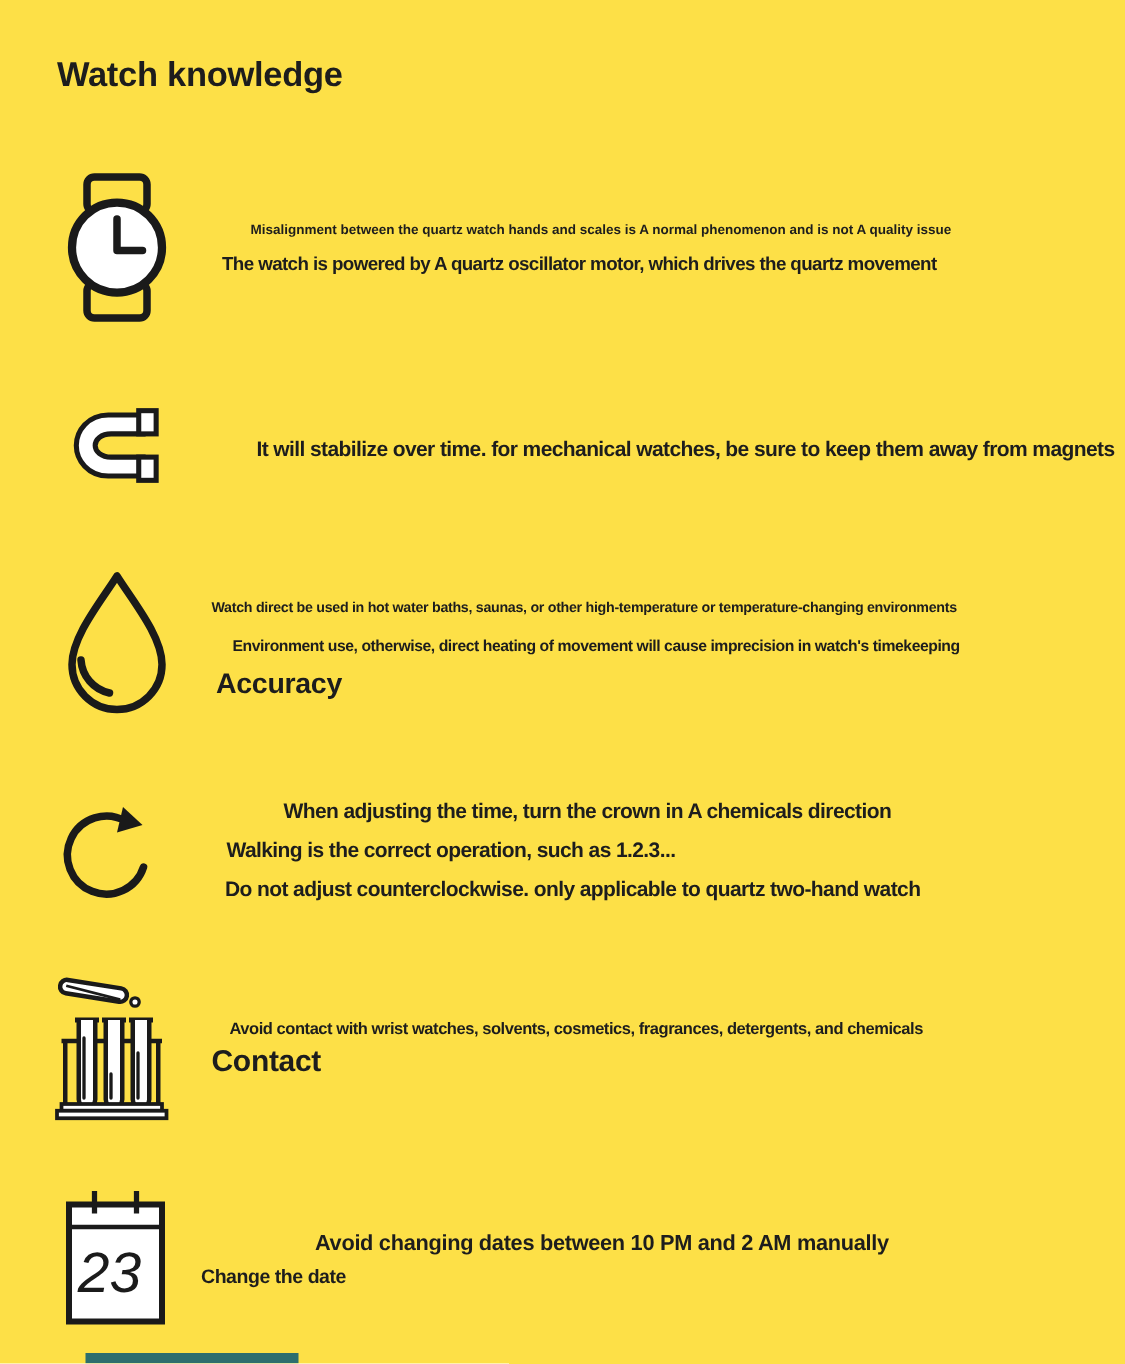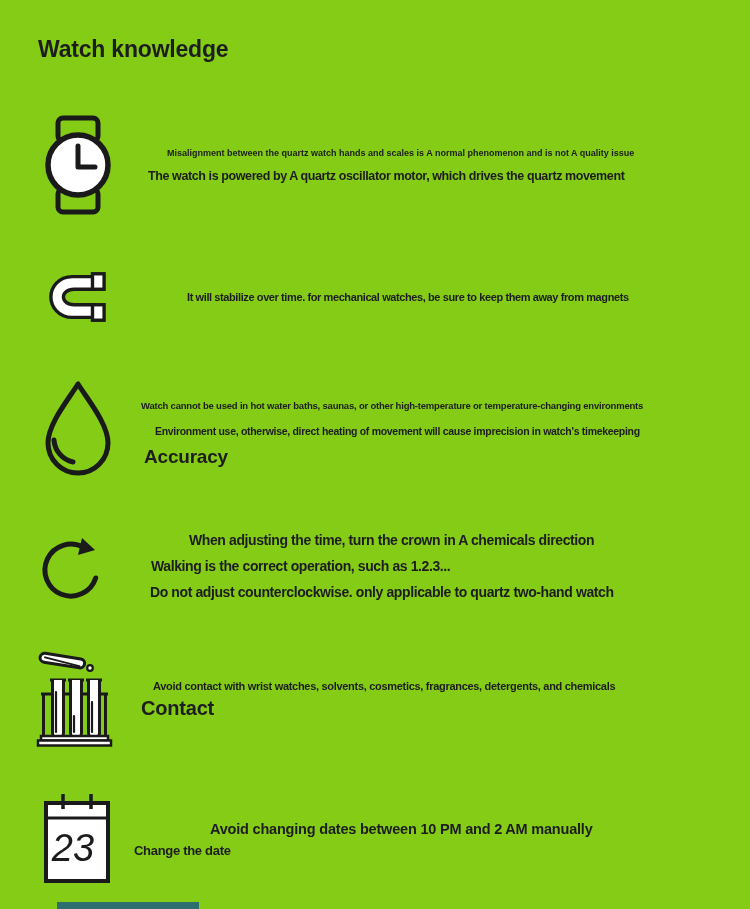--- a/index.html
+++ b/index.html
@@ -1,31 +1,31 @@
 <!DOCTYPE html>
 <html><head>
 <meta charset="utf-8">
 <style>
   html,body{margin:0;padding:0;background:#ffffff;}
   .page{
-    position:relative;width:750px;height:909px;background:#84cc16;
+    position:relative;width:750px;height:909px;background:#fde047;
     font-family:"Liberation Sans",sans-serif;color:#1d1d1d;overflow:hidden;
   }
   .title{position:absolute;left:38px;top:36px;font-size:23px;font-weight:700;letter-spacing:-0.2px;}
   .icon{position:absolute;}
   .icon svg{width:100%;height:100%;display:block;overflow:visible;}
   .line{position:absolute;font-weight:700;white-space:nowrap;line-height:1.15;}
 
   .i1{left:38px;top:115px;width:80px;height:100px;}
   .s1a{left:167px;top:148px;font-size:9px;}
   .s1b{left:148px;top:169px;font-size:12.5px;letter-spacing:-0.4px;}
 
   .i2{left:47px;top:269px;width:60px;height:56px;}
   .s2a{left:151px;top:264px;font-size:14px;letter-spacing:-0.5px;}
-  .s2b{left:160px;top:291px;font-size:11px;letter-spacing:-0.4px;padding-left:27px;}
+  .s2b{left:144px;top:291px;font-size:14px;letter-spacing:-0.4px;padding-left:27px;}
   .s2c{left:150px;top:317px;font-size:10px;letter-spacing:-0.3px;}
 
   .i3{left:40px;top:380px;width:76px;height:98px;}
   .s3a{left:141px;top:401px;font-size:9.5px;letter-spacing:-0.2px;}
   .s3b{left:155px;top:425px;font-size:10.5px;letter-spacing:-0.3px;}
   .s3c{left:144px;top:446px;font-size:19px;letter-spacing:-0.2px;}
 
   .i4{left:40px;top:528px;width:66px;height:80px;}
   .s4a{left:189px;top:532px;font-size:14px;letter-spacing:-0.4px;}
   .s4b{left:151px;top:558px;font-size:14px;letter-spacing:-0.4px;}
@@ -67,21 +67,21 @@
     </svg>
   </div>
   <div class="line s2b">It will stabilize over time. for mechanical watches, be sure to keep them away from magnets</div>
 
   <div class="icon i3">
     <svg viewBox="0 0 76 98" fill="none" stroke="#1a1a1a">
       <path d="M38 4 C28 20 8 44 8 63 A30 30 0 0 0 68 63 C68 44 48 20 38 4 Z" stroke-width="5" stroke-linejoin="round"></path>
       <path d="M14 60 a24 24 0 0 0 19 22" stroke-width="5" stroke-linecap="round"></path>
     </svg>
   </div>
-  <div class="line s3a">Watch cannot be used in hot water baths, saunas, or other high-temperature or temperature-changing environments</div>
+  <div class="line s3a">Watch direct be used in hot water baths, saunas, or other high-temperature or temperature-changing environments</div>
   <div class="line s3b">Environment use, otherwise, direct heating of movement will cause imprecision in watch's timekeeping</div>
   <div class="line s3c">Accuracy</div>
 
   <div class="icon i4">
     <svg viewBox="0 0 66 80" fill="none" stroke="#1a1a1a">
       <path d="M43.7 19.4 A26 26 0 1 0 55.7 50" stroke-width="5" stroke-linecap="round"></path>
       <polygon points="55,22 38,27 42,10" fill="#1a1a1a" stroke="none"></polygon>
     </svg>
   </div>
   <div class="line s4a">When adjusting the time, turn the crown in A chemicals direction</div>

